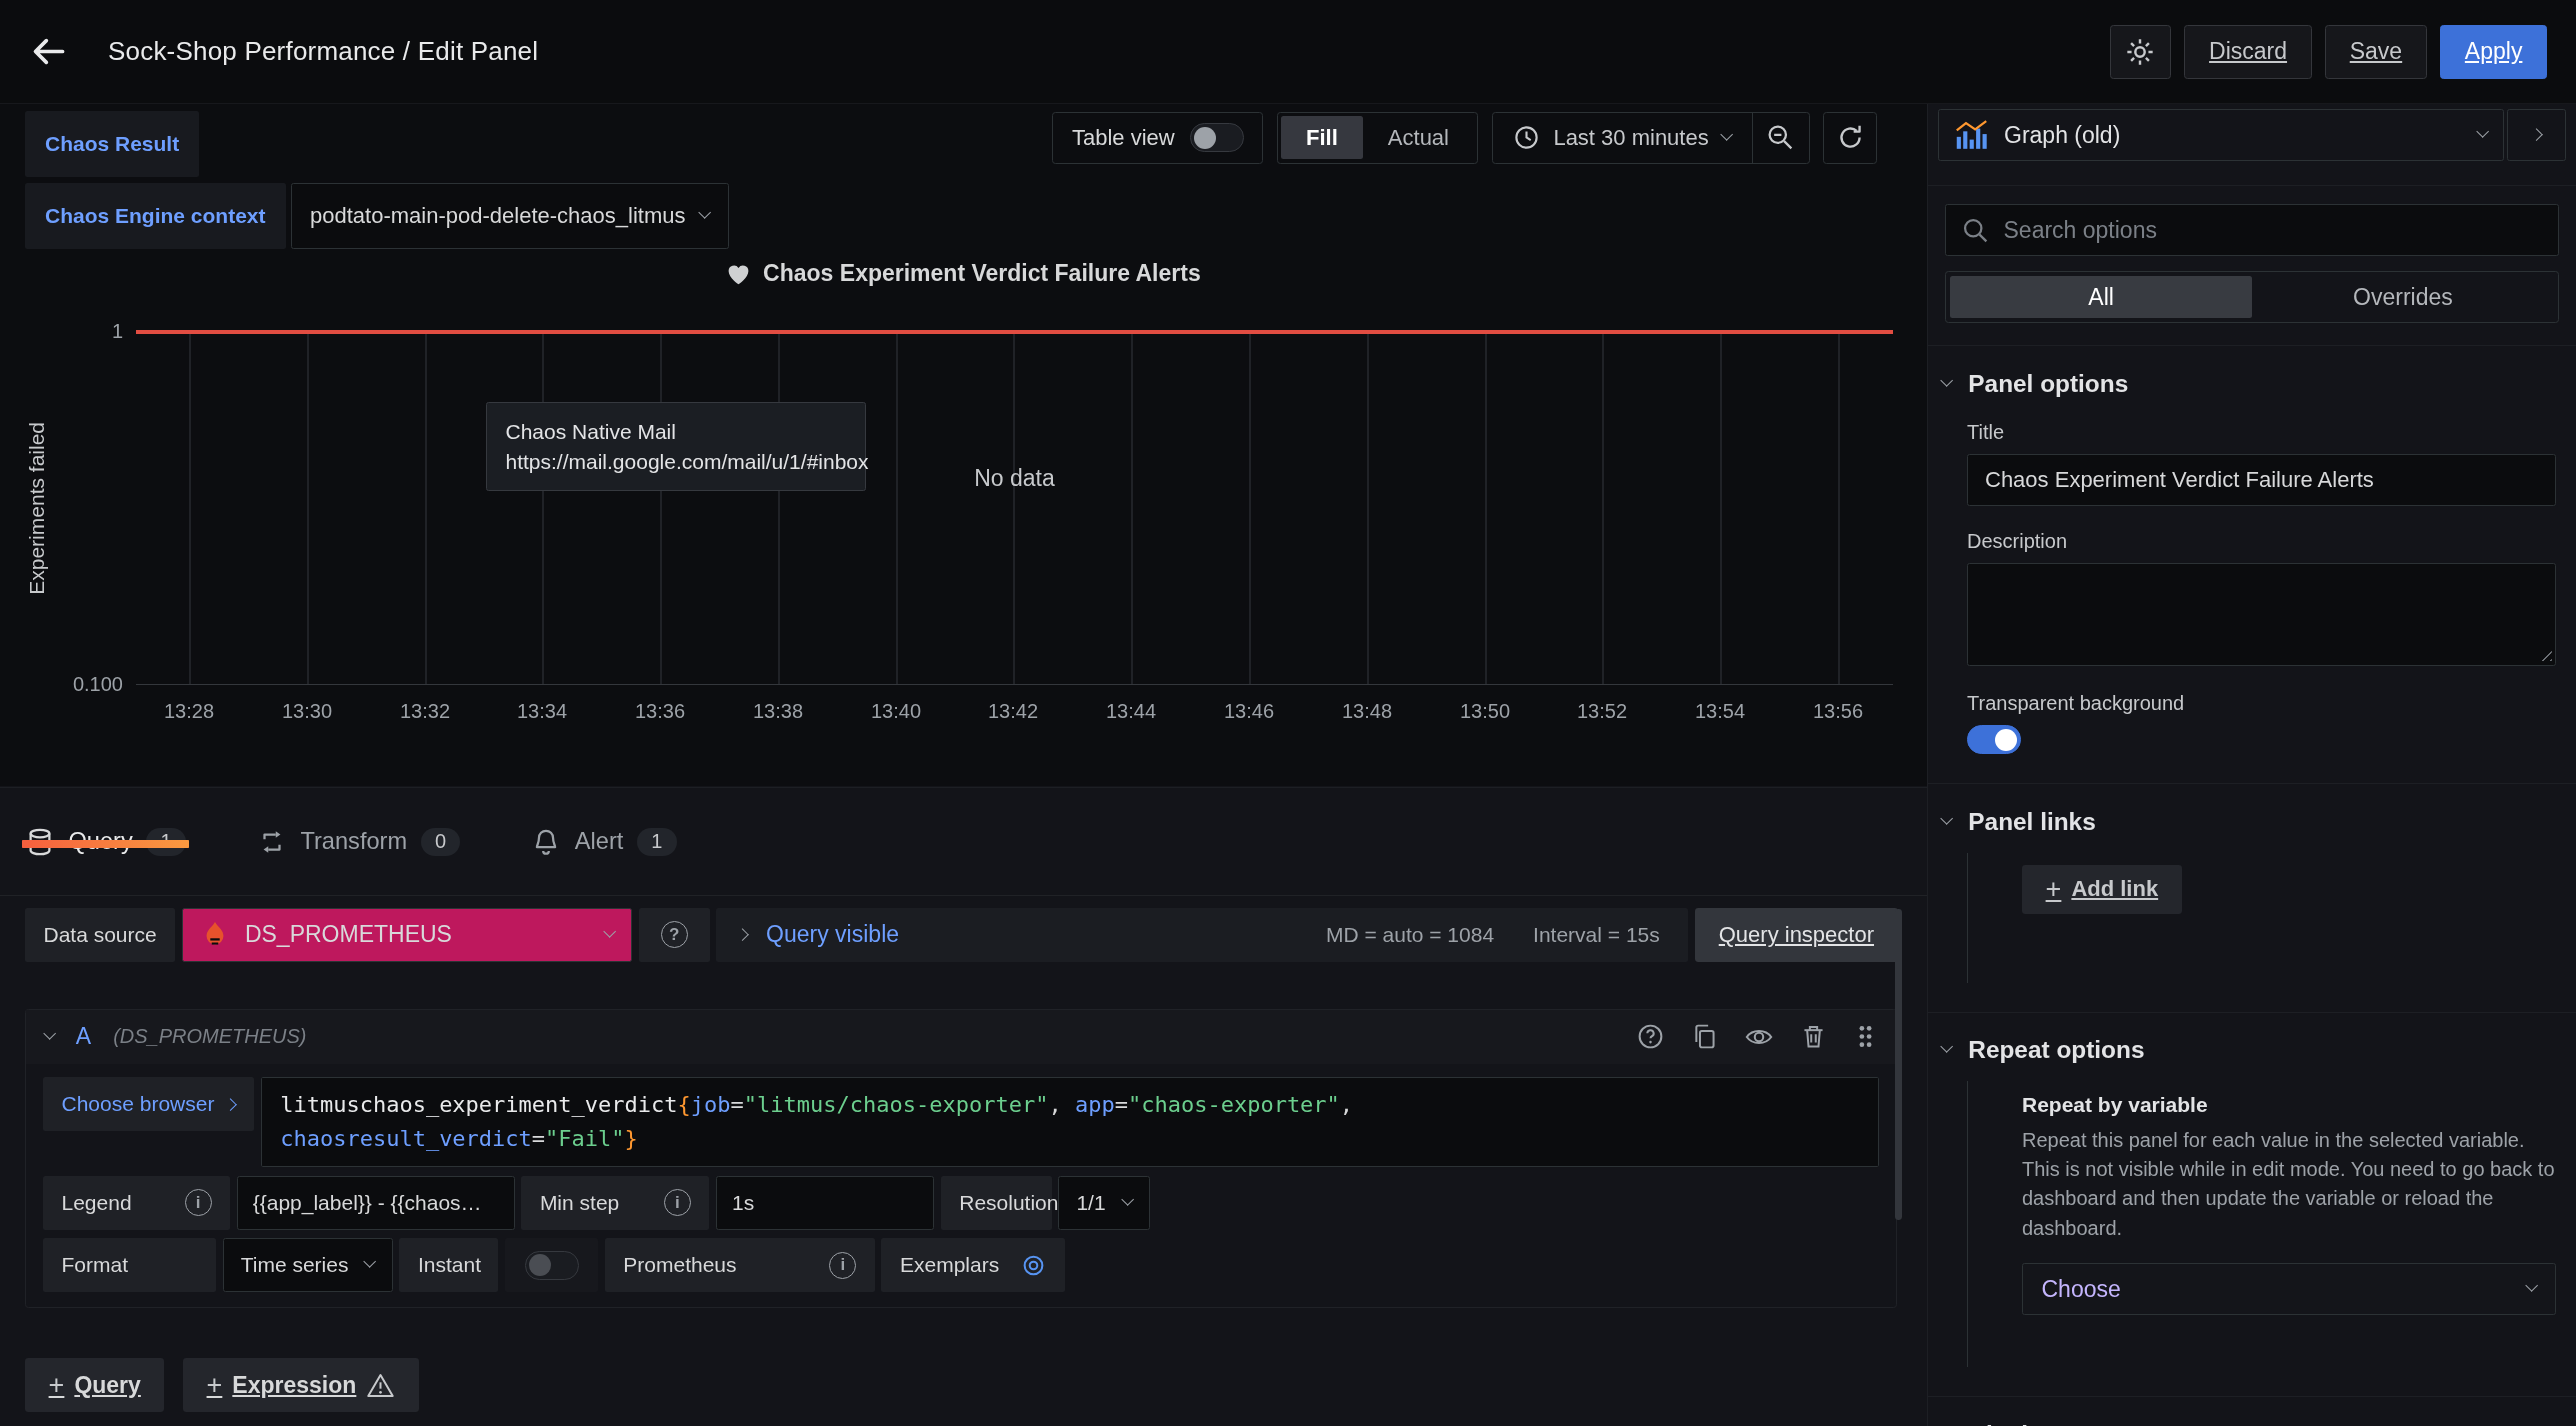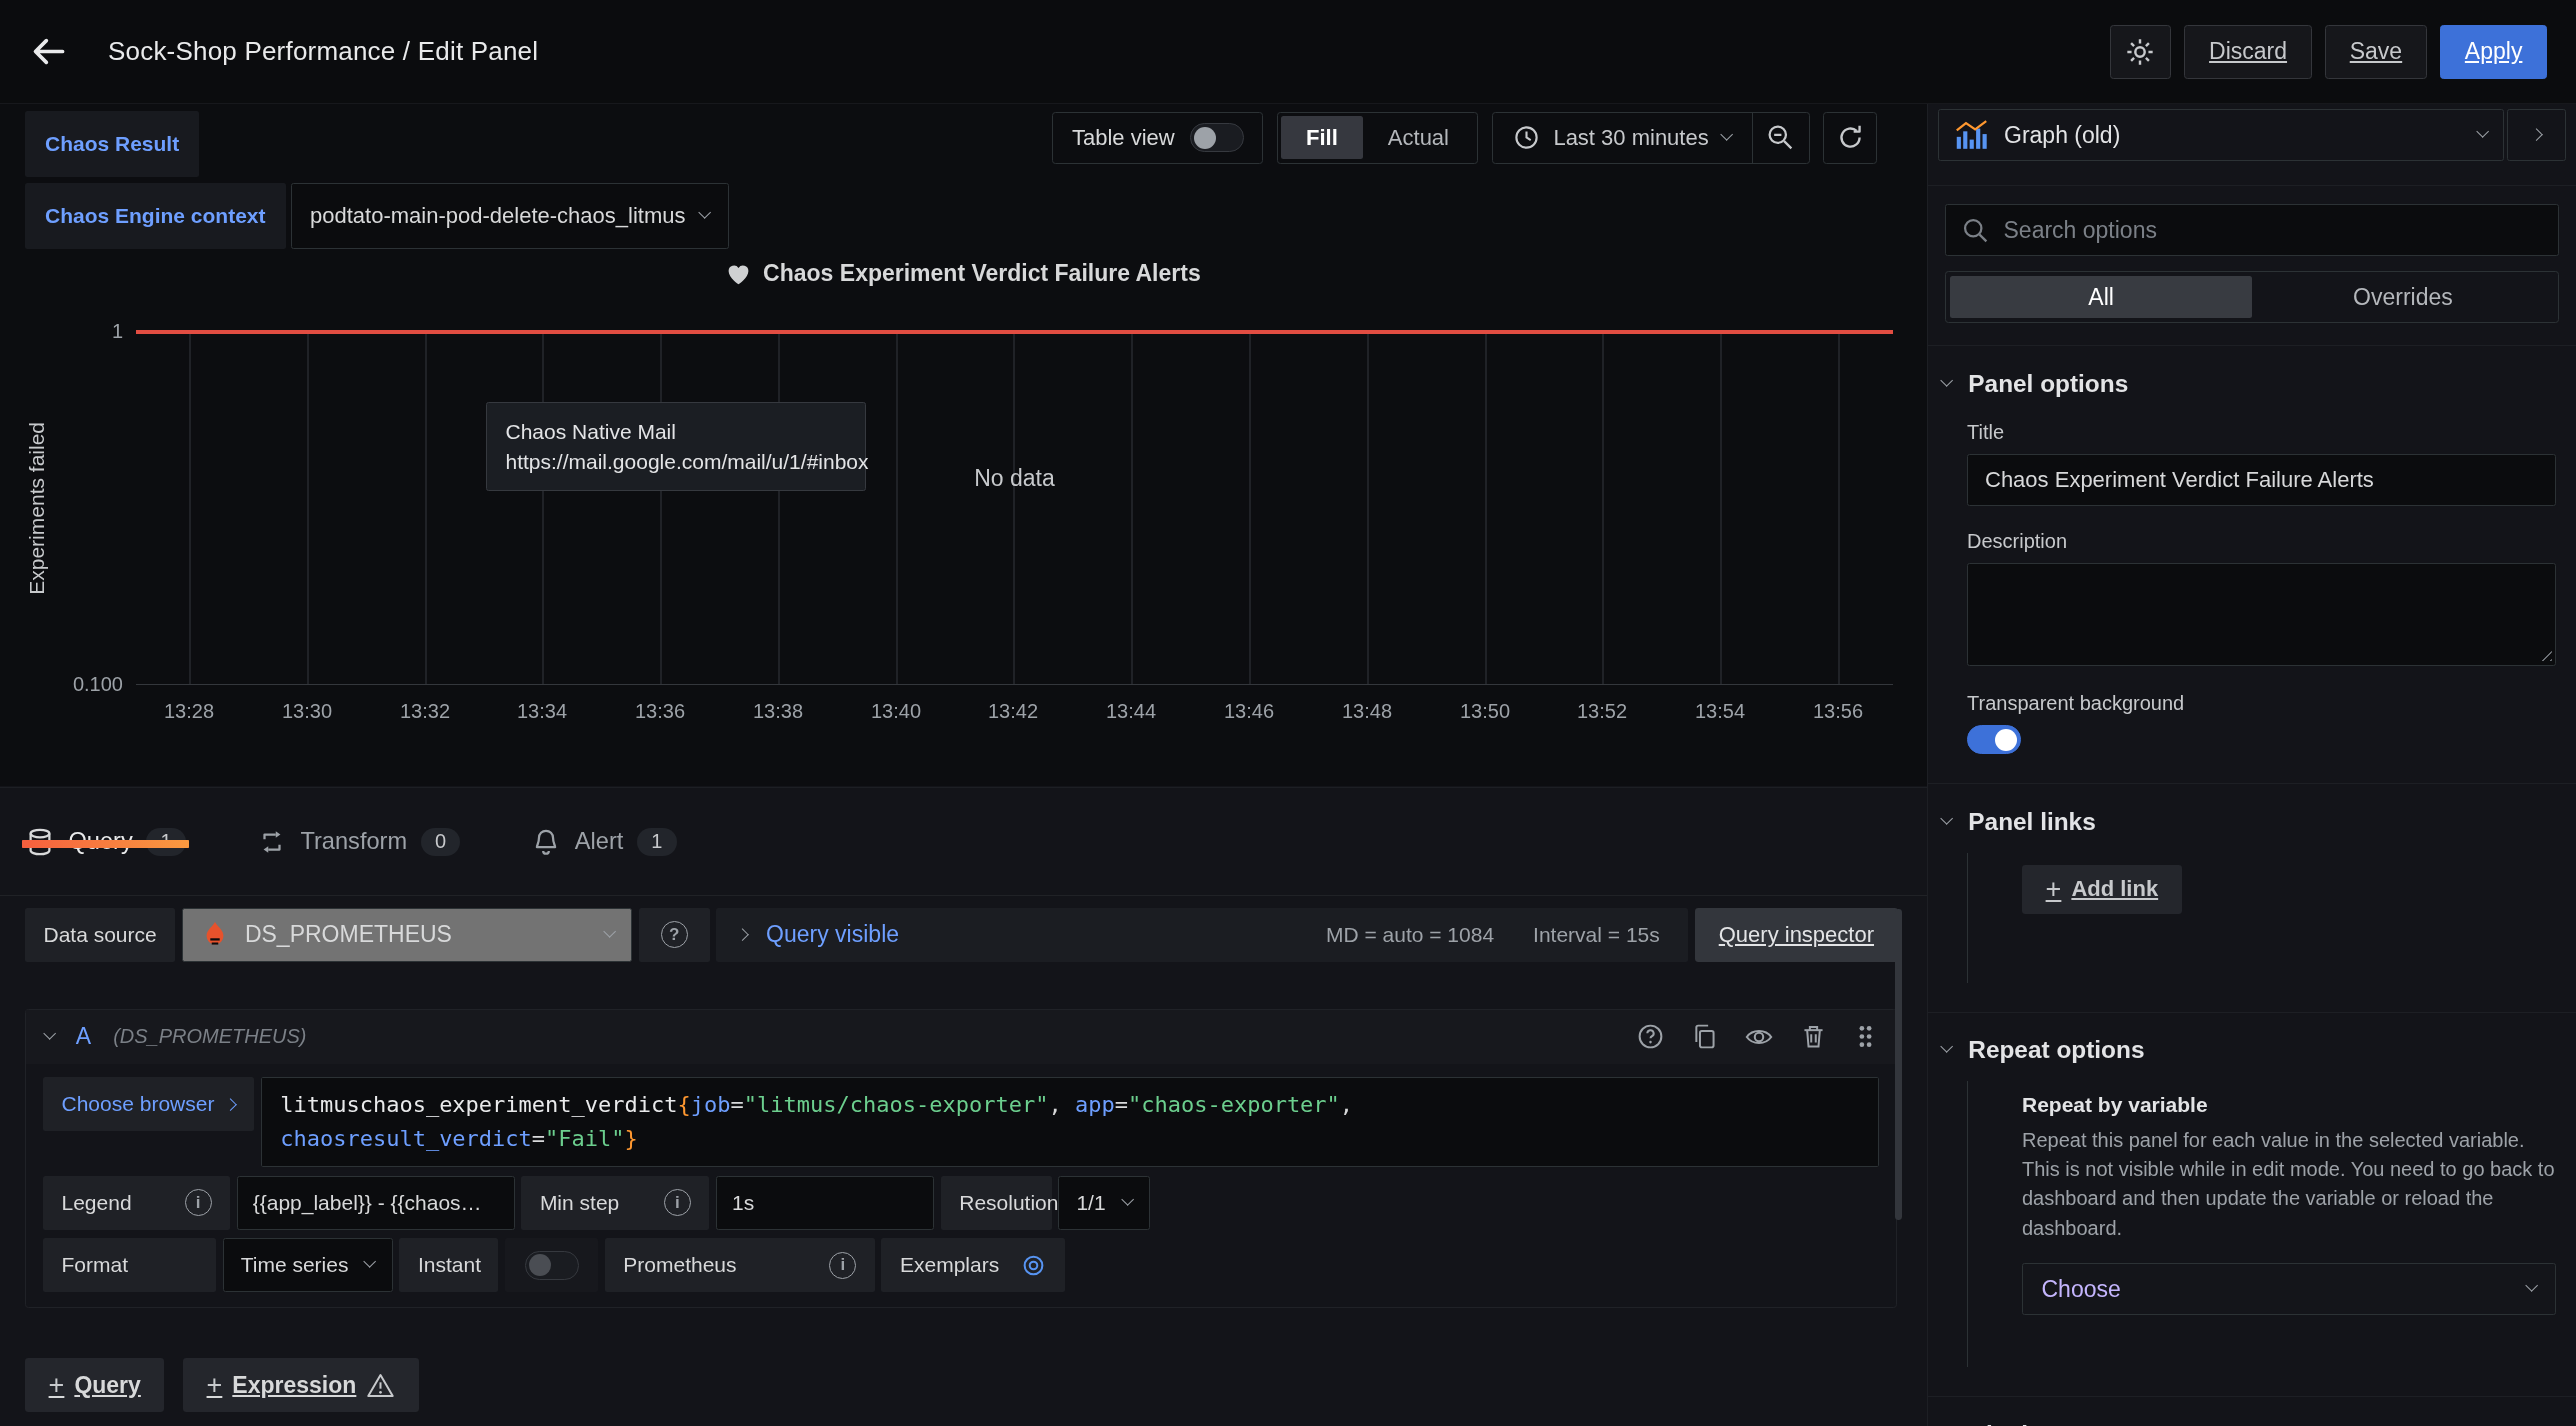--- a/index.html
+++ b/index.html
@@ -67,21 +67,21 @@
   .tab.active { color:#e9eaeb; font-weight:500; }
   .tab.active::after { content:""; position:absolute; left:-3.4px; right:-3.4px; bottom:47px; height:0; }
   .tab .underline { position:absolute; left:-3.4px; right:-3.4px; bottom:47px; height:7.6px; border-radius:0.8px;
     background:linear-gradient(90deg,#f55f3e,#fa9a40); }
   .badge { background:#22252b; border-radius:17px; padding:2.5px 14.3px; font-size:20px; color:#c7c9cc; font-weight:400; }
 
   .editor-content { padding:11.8px 29.4px 0 25px; }
   .ds-row { display:flex; gap:6.7px; height:54px; align-items:stretch; }
   .fld-label { background:#1f2126; border-radius:2.5px; display:flex; align-items:center; padding:0 18.5px; font-size:21px;
     color:#d8d9da; font-weight:500; white-space:nowrap; }
-  .ds-select { width:450px; background:#737373; border:0.8px solid #2c3235; border-radius:2.5px; display:flex; align-items:center;
+  .ds-select { width:450px; background:#be185d; border:0.8px solid #2c3235; border-radius:2.5px; display:flex; align-items:center;
     gap:15px; padding:0 17px; font-size:23px; font-weight:500; cursor:pointer; }
   .ds-select .caret { margin-left:auto; }
   .icon-box { width:71px; background:#1f2126; border-radius:2.5px; display:flex; align-items:center; justify-content:center; cursor:pointer; }
   .qopts-bar { flex:1; background:#1b1d22; border-radius:2.5px; display:flex; align-items:center; gap:18.5px; padding:0 22px; cursor:pointer; }
   .qopts-label { color:#6e9fff; font-size:23px; font-weight:500; }
   .qopts-meta { margin-left:auto; display:flex; gap:39px; font-size:21px; color:#9da2a8; padding-right:6.7px; }
   .qinspector { background:#33363c; border:none; color:#e3e4e6; font-size:22px; }
 
   .query-card { margin-top:47px; border:0.8px solid #202227; border-radius:3.4px; width:1872px; }
   .qc-header { height:54px; background:#17181d; display:flex; align-items:center; gap:22px; padding:0 18.5px; }

